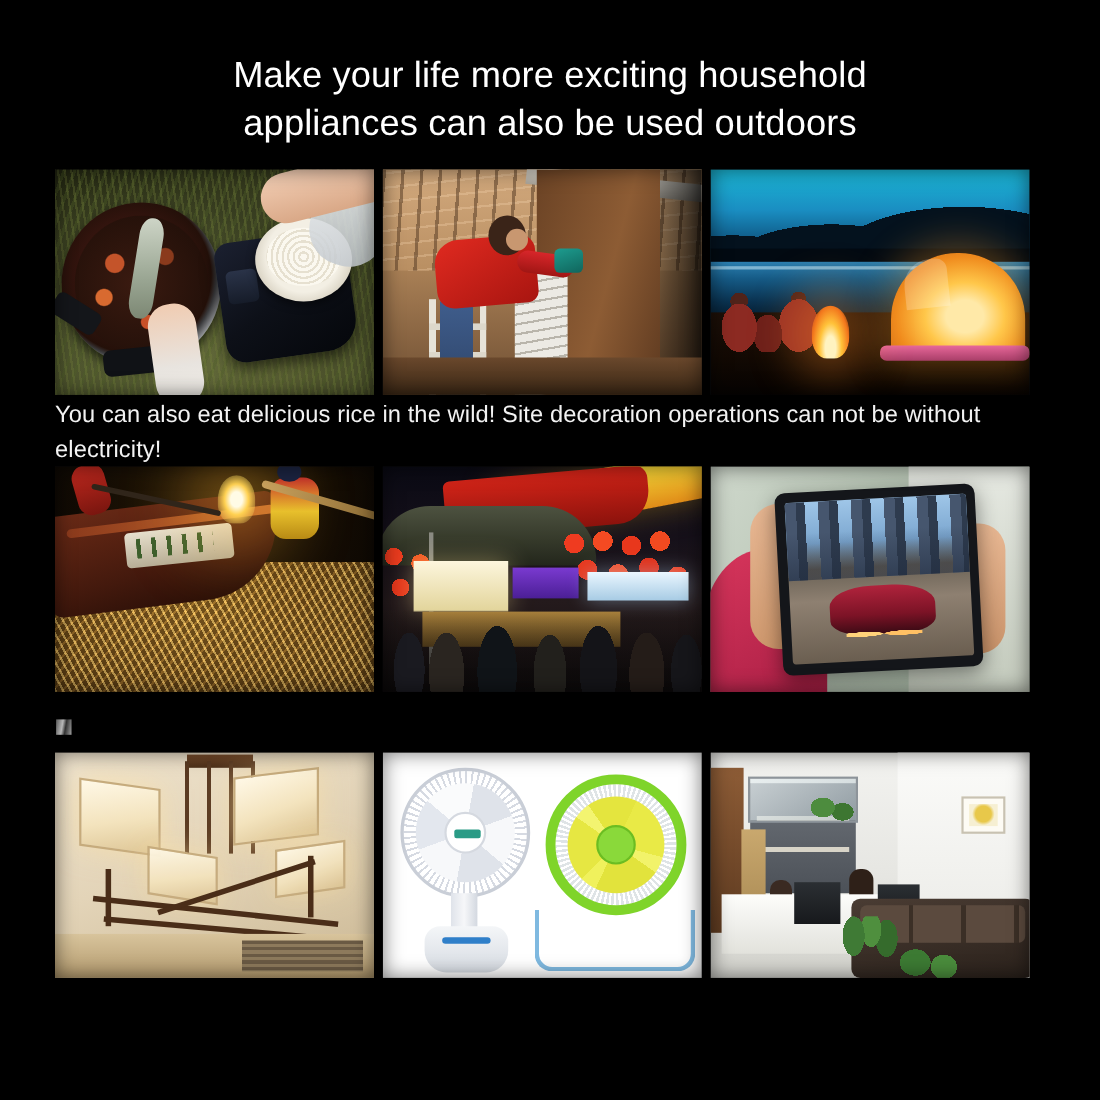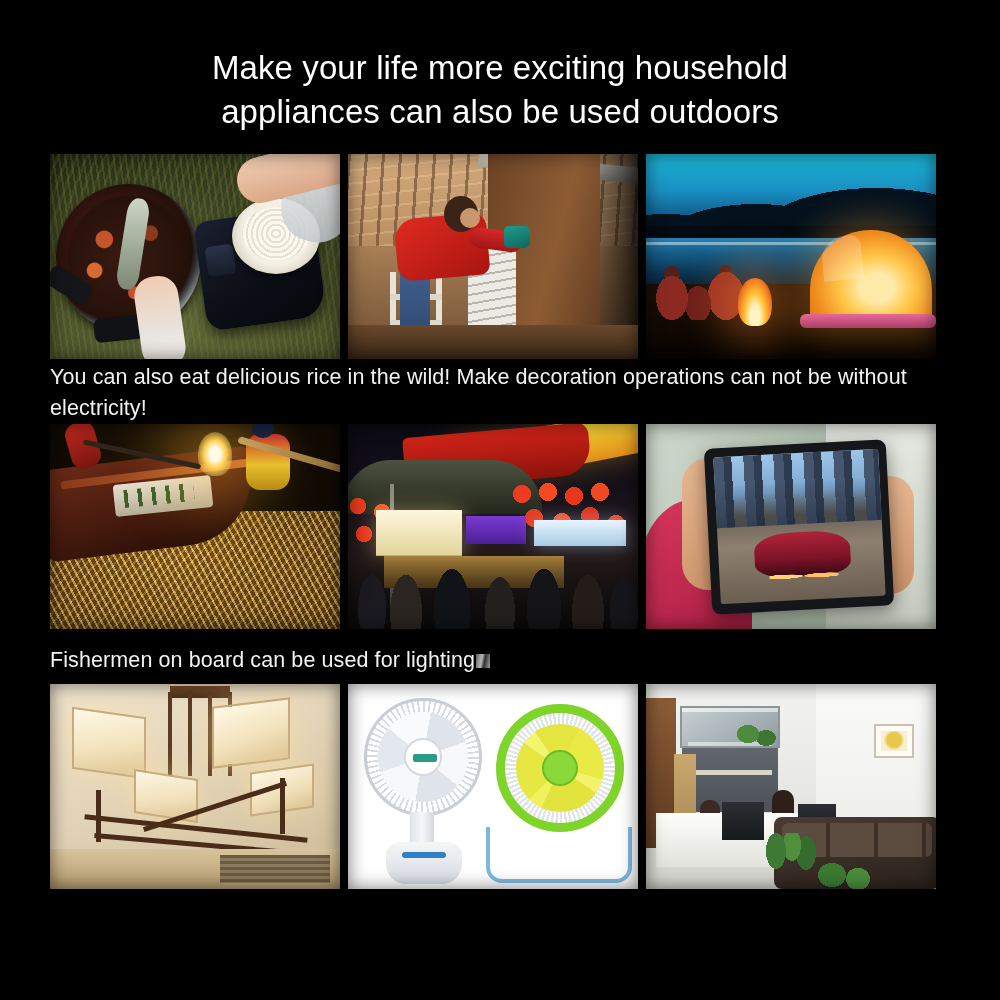--- a/index.html
+++ b/index.html
@@ -469,21 +469,21 @@
         <div class="lake"></div>
         <div class="ground"></div>
         <div class="tent"></div>
         <div class="tentbase"></div>
         <div class="people"></div>
         <div class="fire"></div>
       </div>
     </div>
   </div>
 
-  <div class="caption cap-1">You can also eat delicious rice in the wild! Make decoration operations can not be without electricity!</div>
+  <div class="caption cap-1">You can also eat delicious rice in the wild! Site decoration operations can not be without electricity!</div>
 
   <div class="row row-2">
     <div class="cell">
       <div class="scene s-fish">
         <div class="fish-mass"></div>
         <div class="boat"></div>
         <div class="rail"></div>
         <div class="crate"></div>
         <div class="lamp"></div>
         <div class="p1"></div>
@@ -518,21 +518,21 @@
         <div class="pad">
           <div class="screen">
             <div class="city"></div>
             <div class="ship"></div>
           </div>
         </div>
       </div>
     </div>
   </div>
 
-  <div class="caption cap-2"><span>Fishermen on board can be used for lighting</span><span class="cap-glitch"></span></div>
+  <div class="caption cap-2"><span class="cap-glitch"></span></div>
 
   <div class="row row-3">
     <div class="cell">
       <div class="scene s-chan">
         <div class="cap"></div>
         <div class="rodset"></div>
         <div class="shade sh1"></div>
         <div class="shade sh2"></div>
         <div class="shade sh3"></div>
         <div class="shade sh4"></div>

